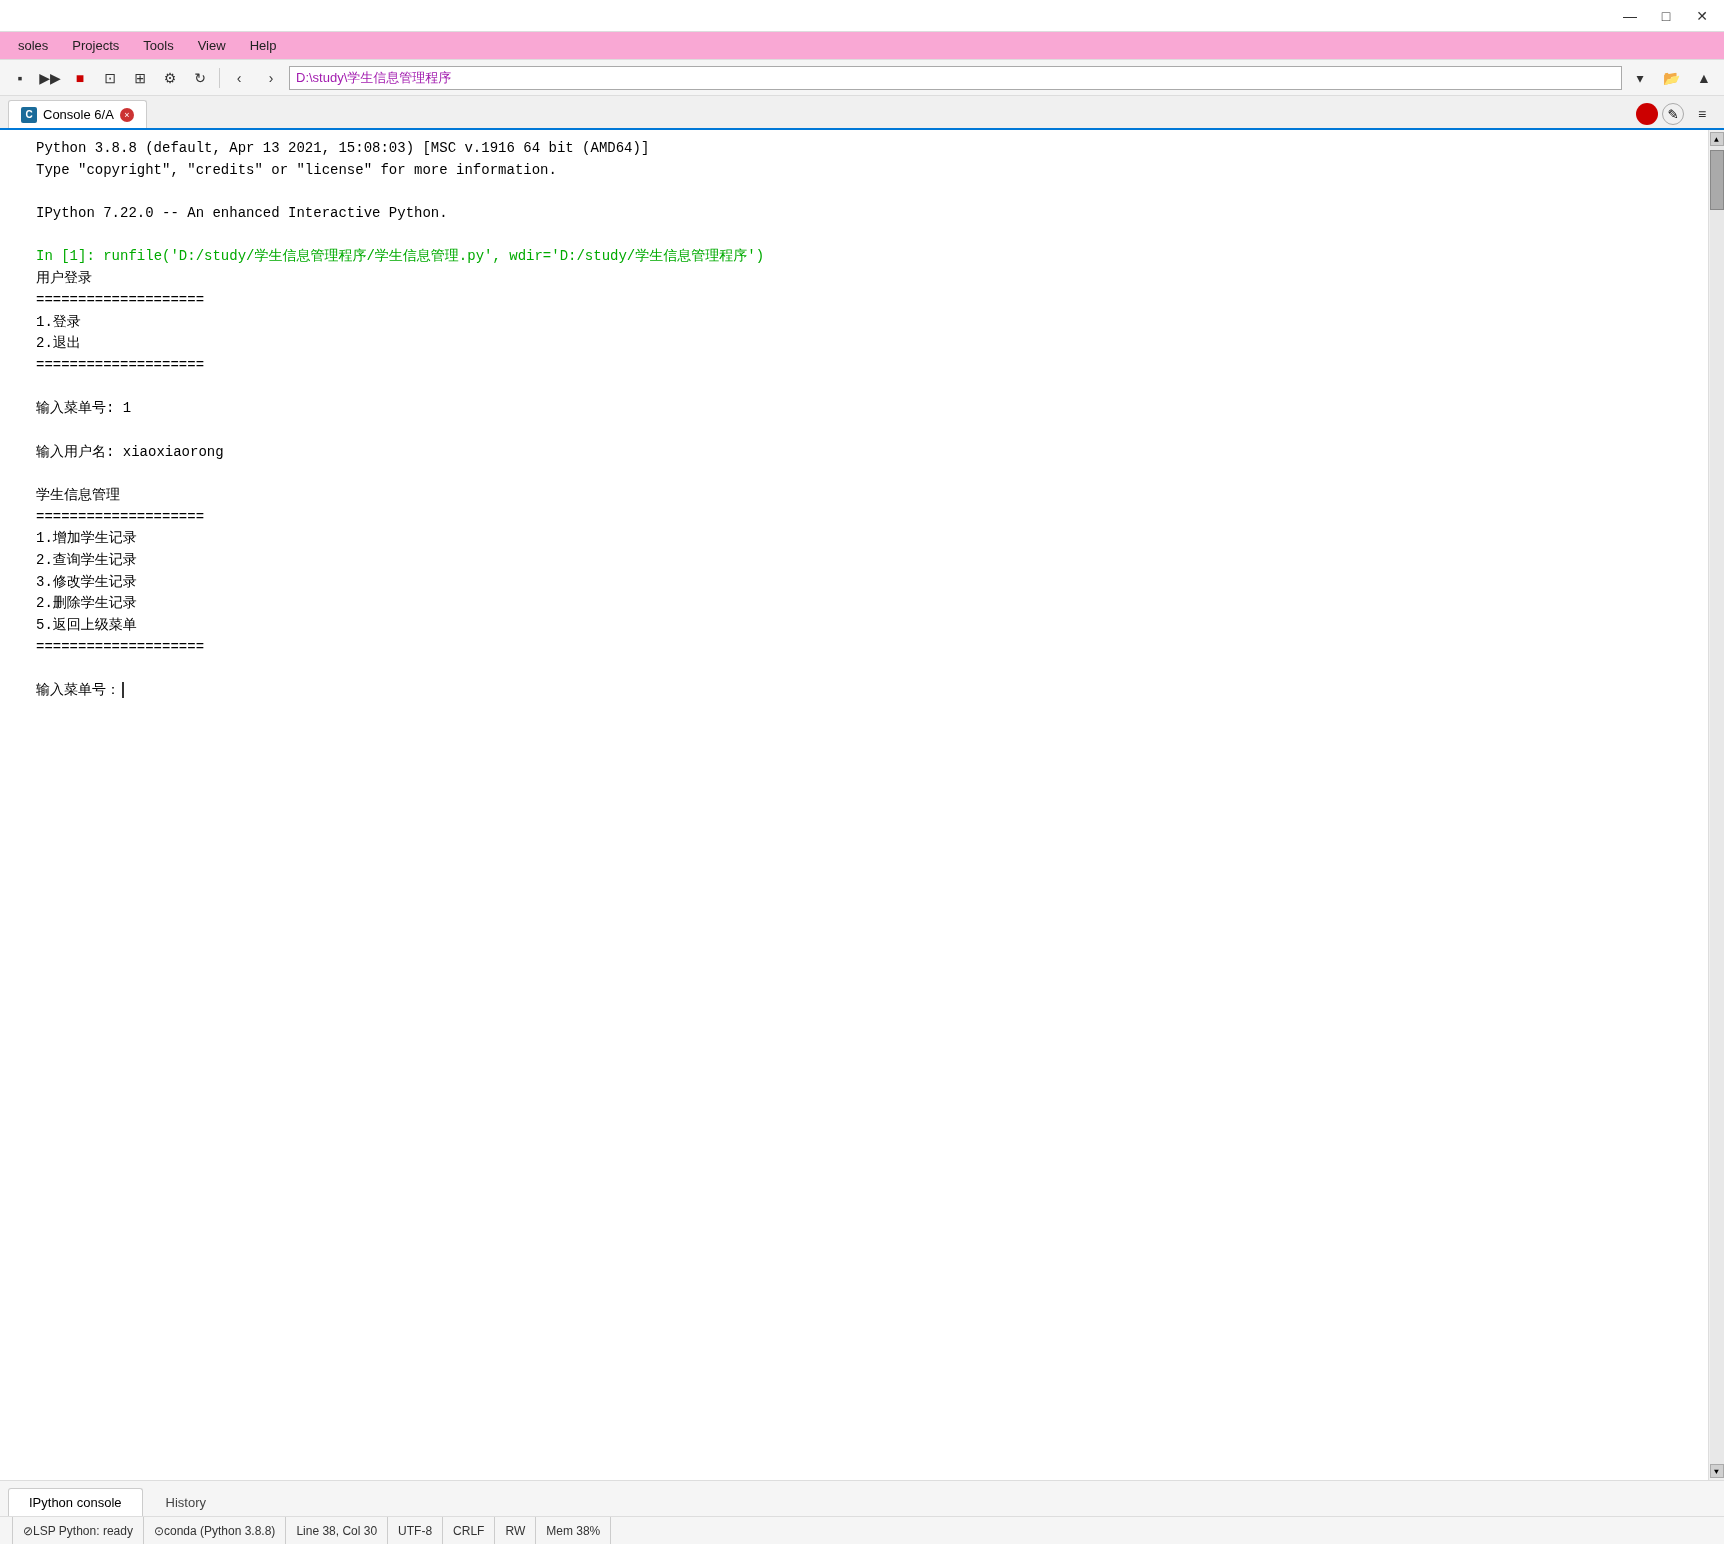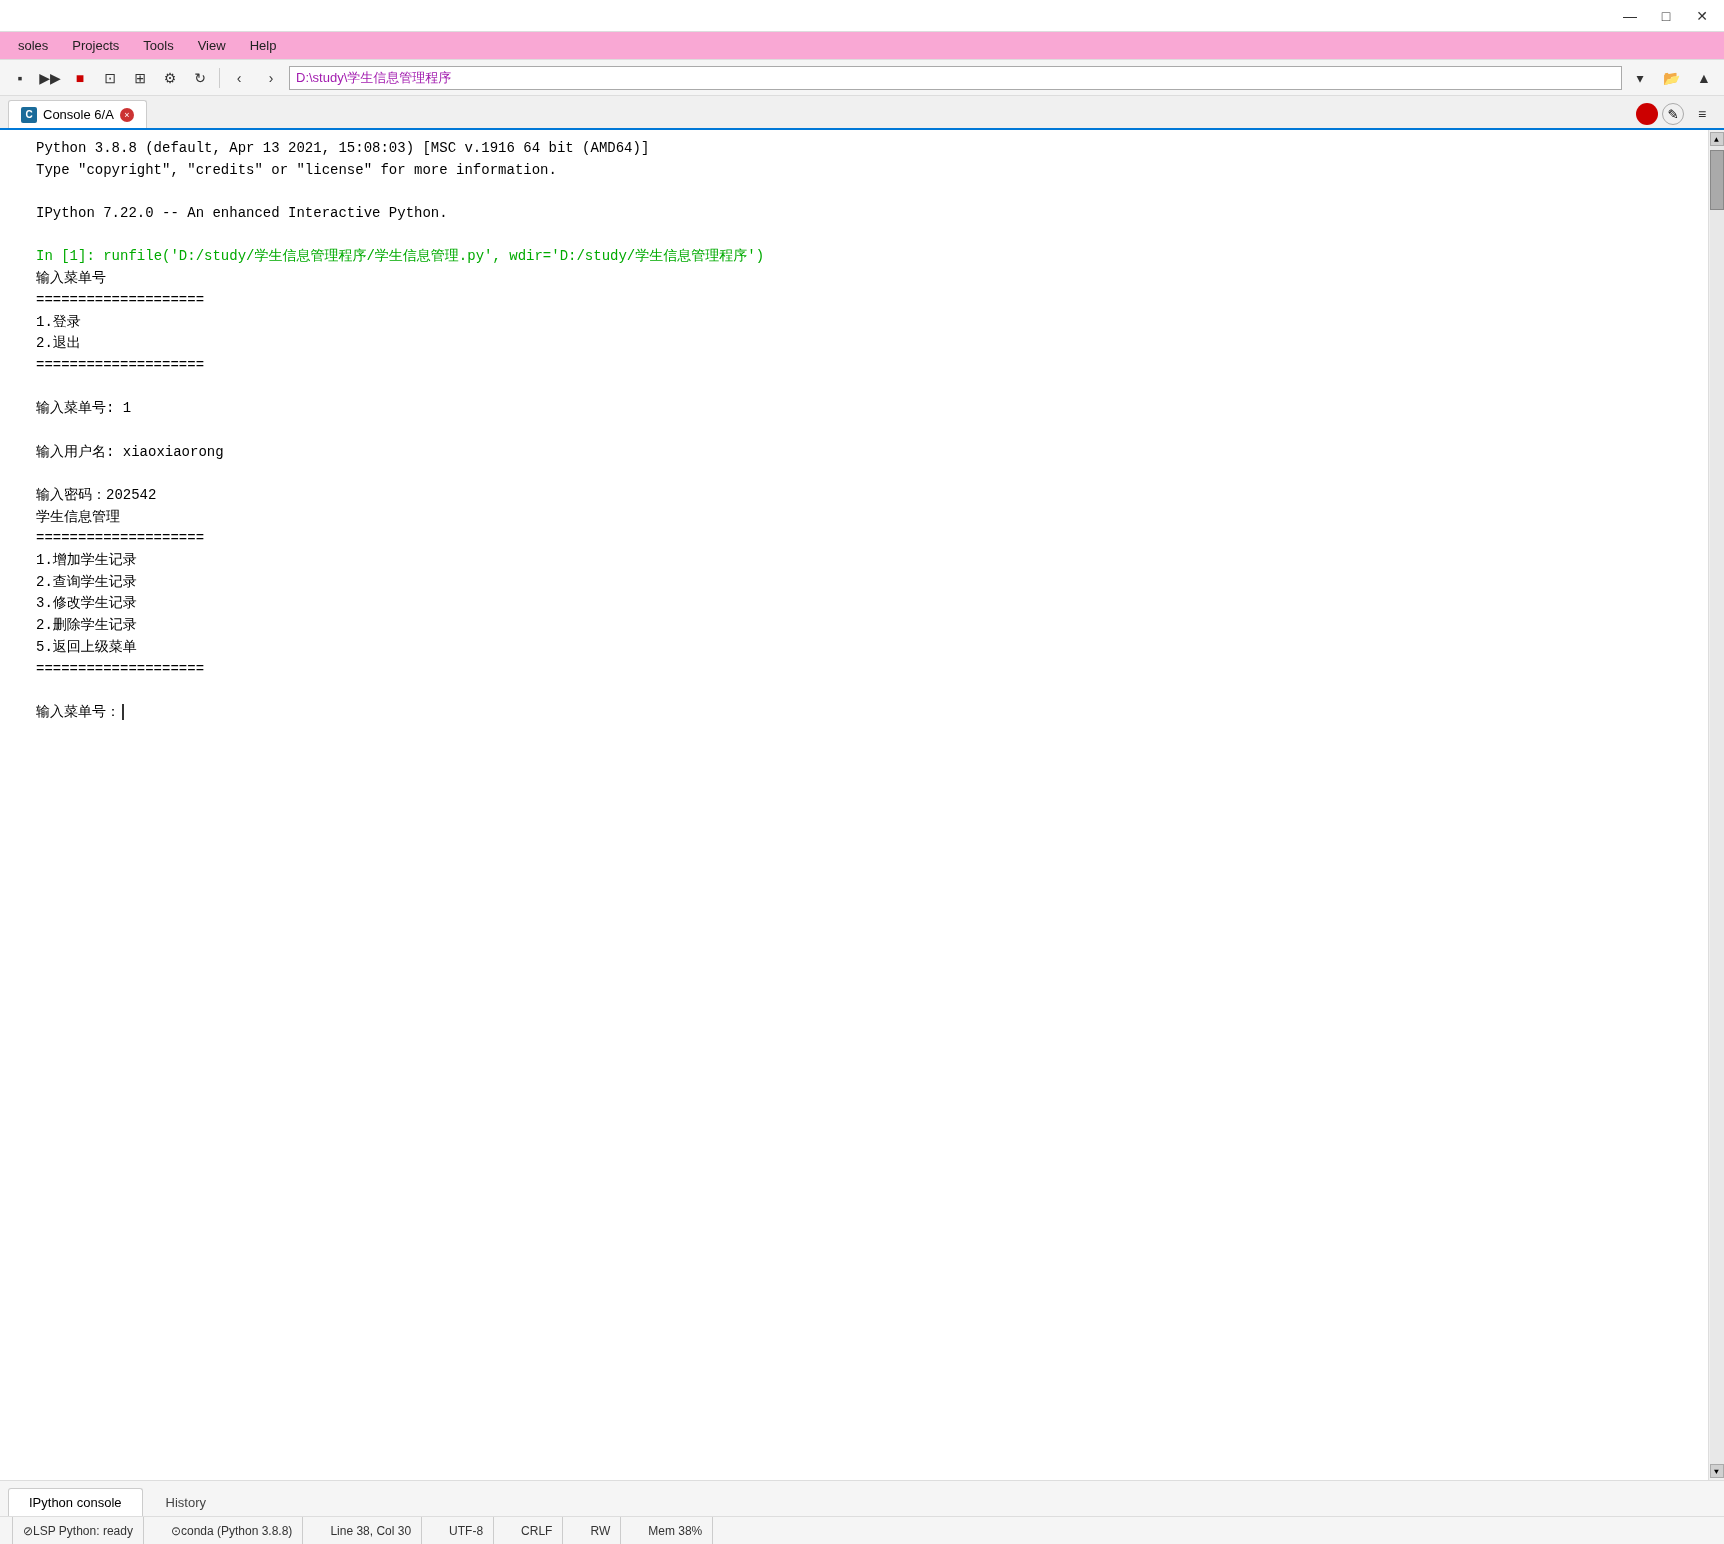--- a/index.html
+++ b/index.html
@@ -286,21 +286,21 @@
     .status-bar {
       height: 28px;
       background: #f5f5f5;
       border-top: 1px solid #ddd;
       display: flex;
       align-items: center;
       padding: 0 12px;
       font-family: 'Segoe UI', Arial, sans-serif;
       font-size: 12px;
       color: #333;
-      gap: 17px;
+      gap: 0;
     }
     .status-item {
       padding: 0 10px;
       border-right: 1px solid #ccc;
       height: 100%;
       display: flex;
       align-items: center;
     }
     .status-item:first-child {
       border-left: 1px solid #ccc;
@@ -374,31 +374,30 @@
       <pre class="console-line text-black">Type "copyright", "credits" or "license" for more information.</pre>
       <pre class="console-line"> </pre>
       <pre class="console-line text-black">IPython 7.22.0 -- An enhanced Interactive Python.</pre>
       <pre class="console-line"> </pre>
 
       <div style="display:flex; flex-wrap:wrap;">
         <pre class="console-line text-green">In [1]: </pre>
           <pre class="console-line text-green">runfile('D:/study/学生信息管理程序/学生信息管理.py', wdir='D:/study/学生信息管理程序')</pre>
       </div>
 
-      <pre class="console-line text-black">输入菜单号</pre>
+      <pre class="console-line text-black">用户登录</pre>
       <pre class="console-line text-black">====================</pre>
       <pre class="console-line text-black">1.登录</pre>
       <pre class="console-line text-black">2.退出</pre>
       <pre class="console-line text-black">====================</pre>
       <pre class="console-line"> </pre>
       <pre class="console-line text-black">输入菜单号: 1</pre>
       <pre class="console-line"> </pre>
       <pre class="console-line text-black">输入用户名: xiaoxiaorong</pre>
       <pre class="console-line"> </pre>
-      <pre class="console-line text-black">输入密码：202542</pre>
       <pre class="console-line text-black">学生信息管理</pre>
       <pre class="console-line text-black">====================</pre>
       <pre class="console-line text-black">1.增加学生记录</pre>
       <pre class="console-line text-black">2.查询学生记录</pre>
       <pre class="console-line text-black">3.修改学生记录</pre>
       <pre class="console-line text-black">2.删除学生记录</pre>
       <pre class="console-line text-black">5.返回上级菜单</pre>
       <pre class="console-line text-black">====================</pre>
       <pre class="console-line"> </pre>
       <pre class="console-line text-black">输入菜单号：<span style="display:inline-block; width:2px; height:16px; background:#333; vertical-align:middle; margin-left:2px;"></span></pre>

